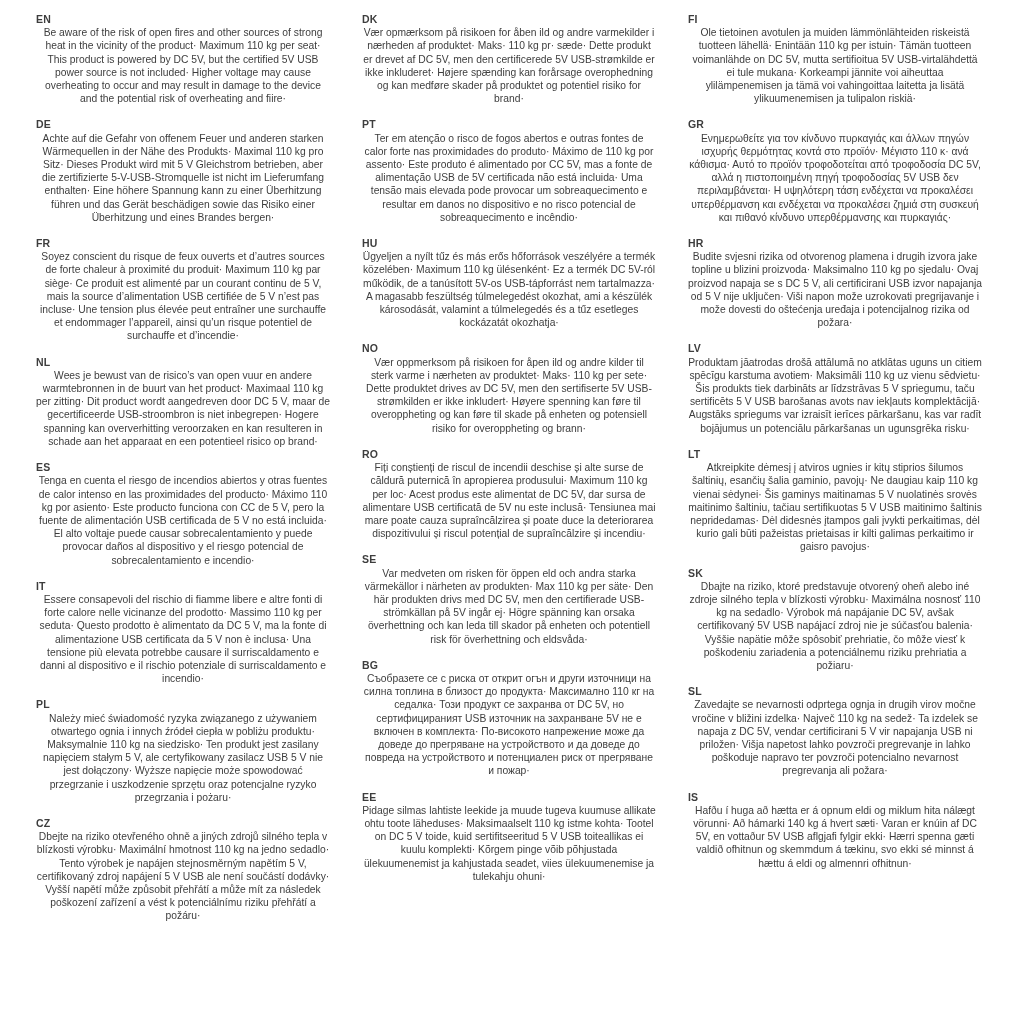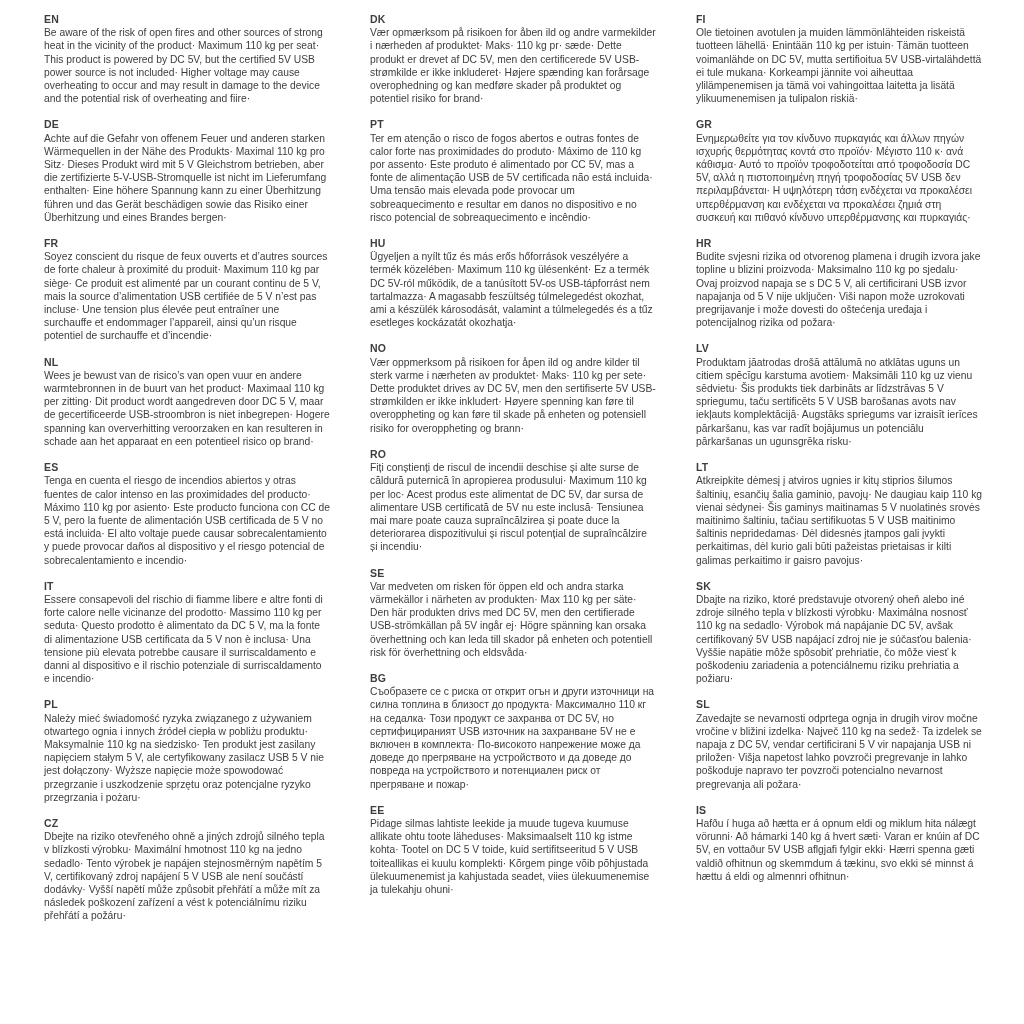--- a/index.html
+++ b/index.html
@@ -18,36 +18,36 @@
   .page {
     display: grid;
     grid-template-columns: 302px 302px 302px;
     column-gap: 24px;
     padding: 13px 0 0 28px;
   }
   .col {
     display: block;
   }
   .lang-section {
-    margin: 0 0 13px 16px;
+    margin: 0 0 13px 8px;
   }
   .lang-code {
     font-size: 10.5px;
     line-height: 13.2px;
     font-weight: bold;
     margin: 0;
     padding: 0;
     letter-spacing: 0.2px;
   }
   .lang-text {
     font-size: 10.3px;
     line-height: 13.2px;
     margin: 0;
     padding: 0;
-    text-align: left;
+    text-align: center;
   }
 </style>
 </head>
 <body style="--text-color: #3d3d3d; background: rgb(255, 255, 255);">
 
 <div class="page">
   <div class="col">
   <section class="lang-section">
     <h2 class="lang-code">EN</h2>
     <p class="lang-text">Be aware of the risk of open fires and other sources of strong heat in the vicinity of the product· Maximum 110 kg per seat· This product is powered by DC 5V, but the certified 5V USB power source is not included· Higher voltage may cause overheating to occur and may result in damage to the device and the potential risk of overheating and fiire·</p>

